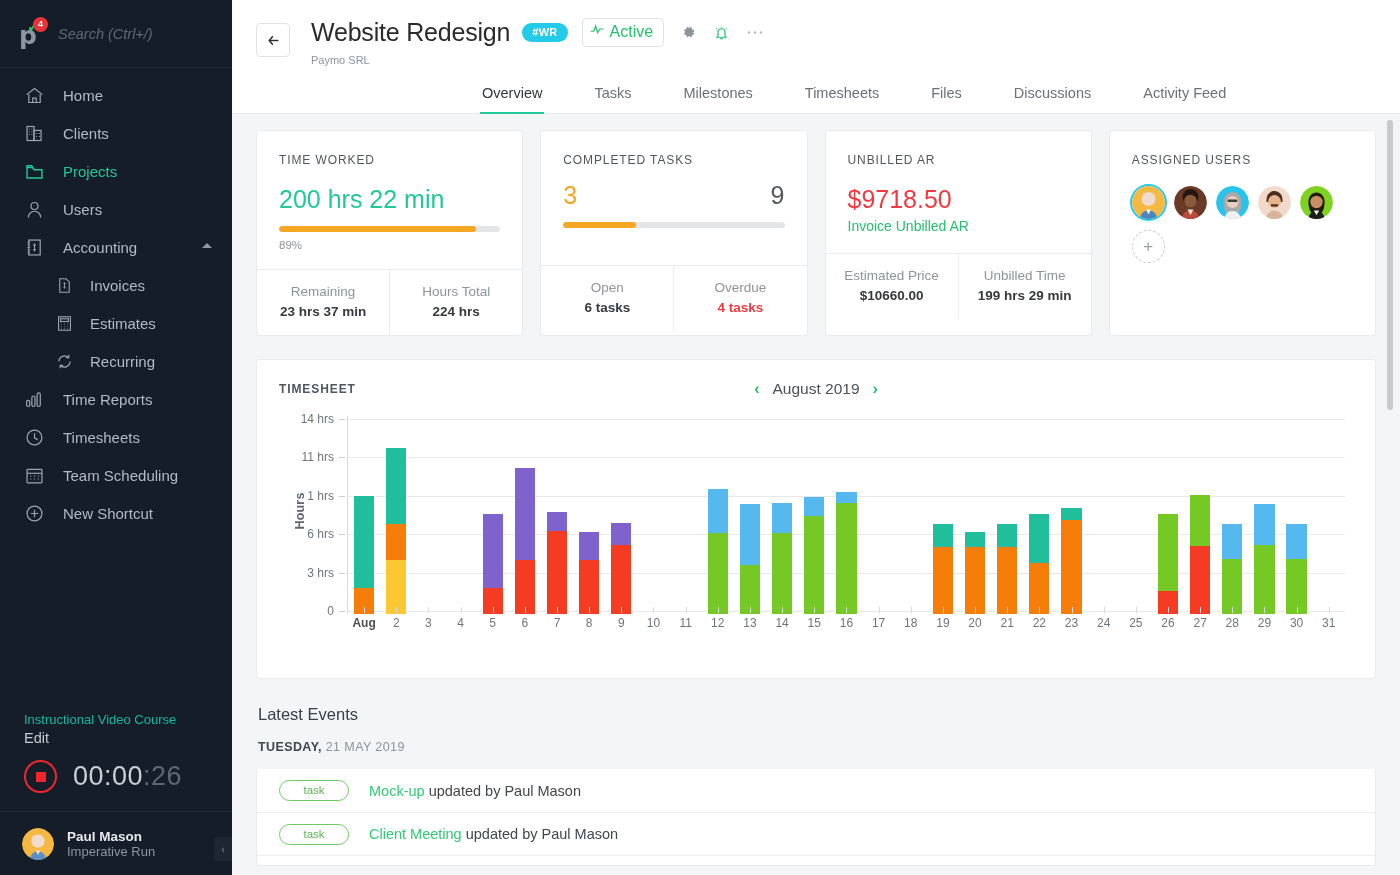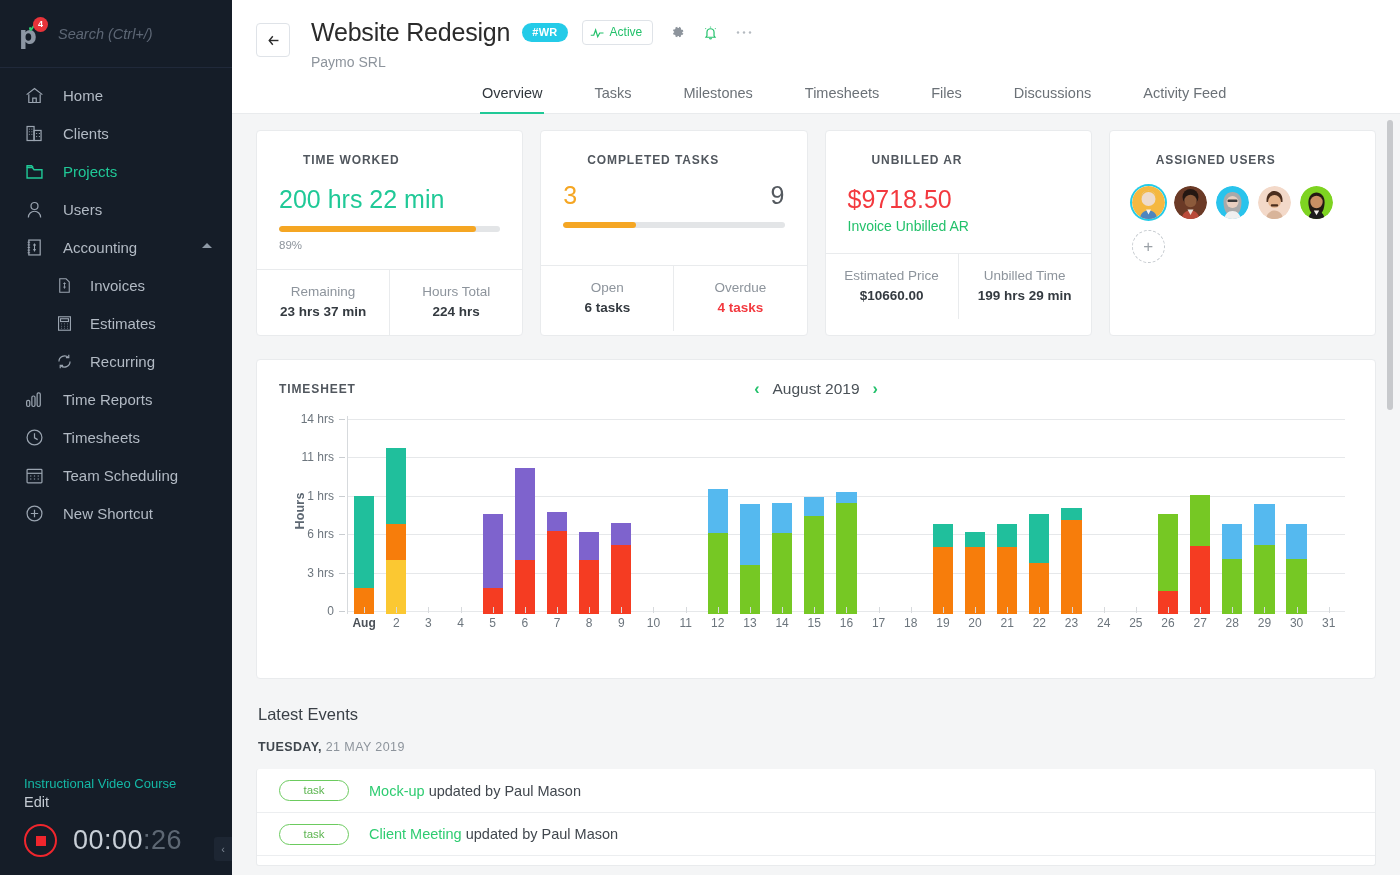--- a/index.html
+++ b/index.html
@@ -97,48 +97,48 @@
     margin-top:5px;
   }
   .tb-titlewrap { padding-left:21px; }
   .tb-title-line { display:flex; align-items:center; }
   .tb-title { font-size:25px; color:#2b2b2b; font-weight:normal; letter-spacing:-.2px;}
   .pill-wr {
     background:#24cbe8; color:#fff; font-size:11px; font-weight:bold;
     border-radius:10px; padding:3px 10px 4px; margin-left:12px; letter-spacing:.3px;
   }
   .pill-active {
-    border:1px solid #dfe3e8; border-radius:4px; color:#23c16b; font-size:12px;
-    padding:4px 10px 5px 7px; margin-left:14px; display:flex; align-items:flex-end;
+    border:1px solid #dfe3e8; border-radius:4px; color:#23c16b; font-size:16px;
+    padding:4px 10px 5px 7px; margin-left:14px; display:flex; align-items:flex-start;
     background:#fff;
   }
   .pill-active .spark { margin-right:5px; display:flex; }
   .tb-icon { margin-left:16px; cursor:pointer; display:flex; align-items:center;}
-  .tb-sub { color:#8d949c; font-size:14px; padding-top:7px; }
+  .tb-sub { color:#8d949c; font-size:11px; padding-top:7px; }
   .tabs { display:flex; padding-left:250px; position:absolute; bottom:0; left:0; right:0;
           border-bottom:1px solid #e9ebed; }
   .tab { padding:0 0 12px 0; margin-right:52px; font-size:14.5px; color:#6b7177; cursor:pointer;
          position:relative; }
   .tab.active { color:#31373d; }
   .tab.active:after {
     content:""; position:absolute; left:-2px; right:-2px; bottom:-1px; height:2px; background:#20c997;
   }
 
   .scrollarea { flex:1; overflow:hidden; position:relative; padding:0 0 0 0;}
   .scrollbar-track { position:absolute; right:3px; top:0; width:8px; bottom:0; }
   .scrollbar-thumb {
     position:absolute; right:4px; top:6px; width:6px; height:290px;
     background:#c7c9cc; border-radius:3px;
   }
 
   
   .cards { display:flex; padding:16px 24px 0 24px; gap:17px; }
   .card { background:#fff; border:1px solid #e9ebed; border-radius:4px; flex:1; }
   .card-body { padding:22px 22px 18px 22px; }
-  .card-label { font-size:12px; color:#51575e; letter-spacing:.9px; font-weight:bold;margin-left:24px; }
+  .card-label { font-size:12px; color:#51575e; letter-spacing:.9px; font-weight:normal; }
   .card-big { font-size:25px; margin-top:18px; font-weight:normal; }
   .teal { color:#20c997; }
   .red  { color:#f3393f; }
   .orange { color:#f5a623; }
   .grey-num { color:#54595f; }
   .progress { height:6px; border-radius:3px; background:#e3e5e7; margin-top:12px; position:relative; overflow:hidden;}
   .progress > i { position:absolute;left:0;top:0;bottom:0; background:#f5a623; border-radius:3px; display:block;}
   .pct { font-size:11.5px; color:#8d949c; margin-top:7px; }
   .card-foot { display:flex; border-top:1px solid #e9ebed; }
   .foot-cell { flex:1; text-align:center; padding:14px 4px 16px; }
@@ -362,20 +362,35 @@
       <div class="timer-title">Instructional Video Course</div>
       <div class="timer-edit">Edit</div>
       <div class="timer-row">
         <div class="stop-btn">
           <div class="stop-sq"></div>
         </div>
         <div class="timer-clock"><span>00:00</span><span class="sec">:26</span></div>
       </div>
     </div>
 
+    <div class="side-user">
+      <div class="avatar-sm">
+        <svg viewBox="0 0 32 32" width="32" height="32">
+          <circle cx="16" cy="16" r="16" fill="#f5b841"></circle>
+          <circle cx="16" cy="13" r="6.6" fill="#f1ddd0"></circle>
+          <path d="M9.4 11.5a6.6 6.6 0 0 1 13.2 0c0-4-2.6-6.4-6.6-6.4s-6.6 2.4-6.6 6.4z" fill="#d8d8d8"></path>
+          <path d="M8 32c0-5 3.6-8.4 8-8.4s8 3.4 8 8.4z" fill="#5b8ec4"></path>
+          <path d="M13.6 22.6h4.8L16 27z" fill="#f1ddd0"></path>
+        </svg>
+      </div>
+      <div class="names">
+        <div class="nm">Paul Mason</div>
+        <div class="cm">Imperative Run</div>
+      </div>
+    </div>
 
     <div class="collapse-btn">‹</div>
   </div>
 
   <div class="main">
 
     <div class="topbar">
       <div class="tb-row">
         <div class="back-btn">
           <svg viewBox="0 0 24 24" width="17" height="17" fill="none" stroke="#2b2b2b" stroke-width="2">

